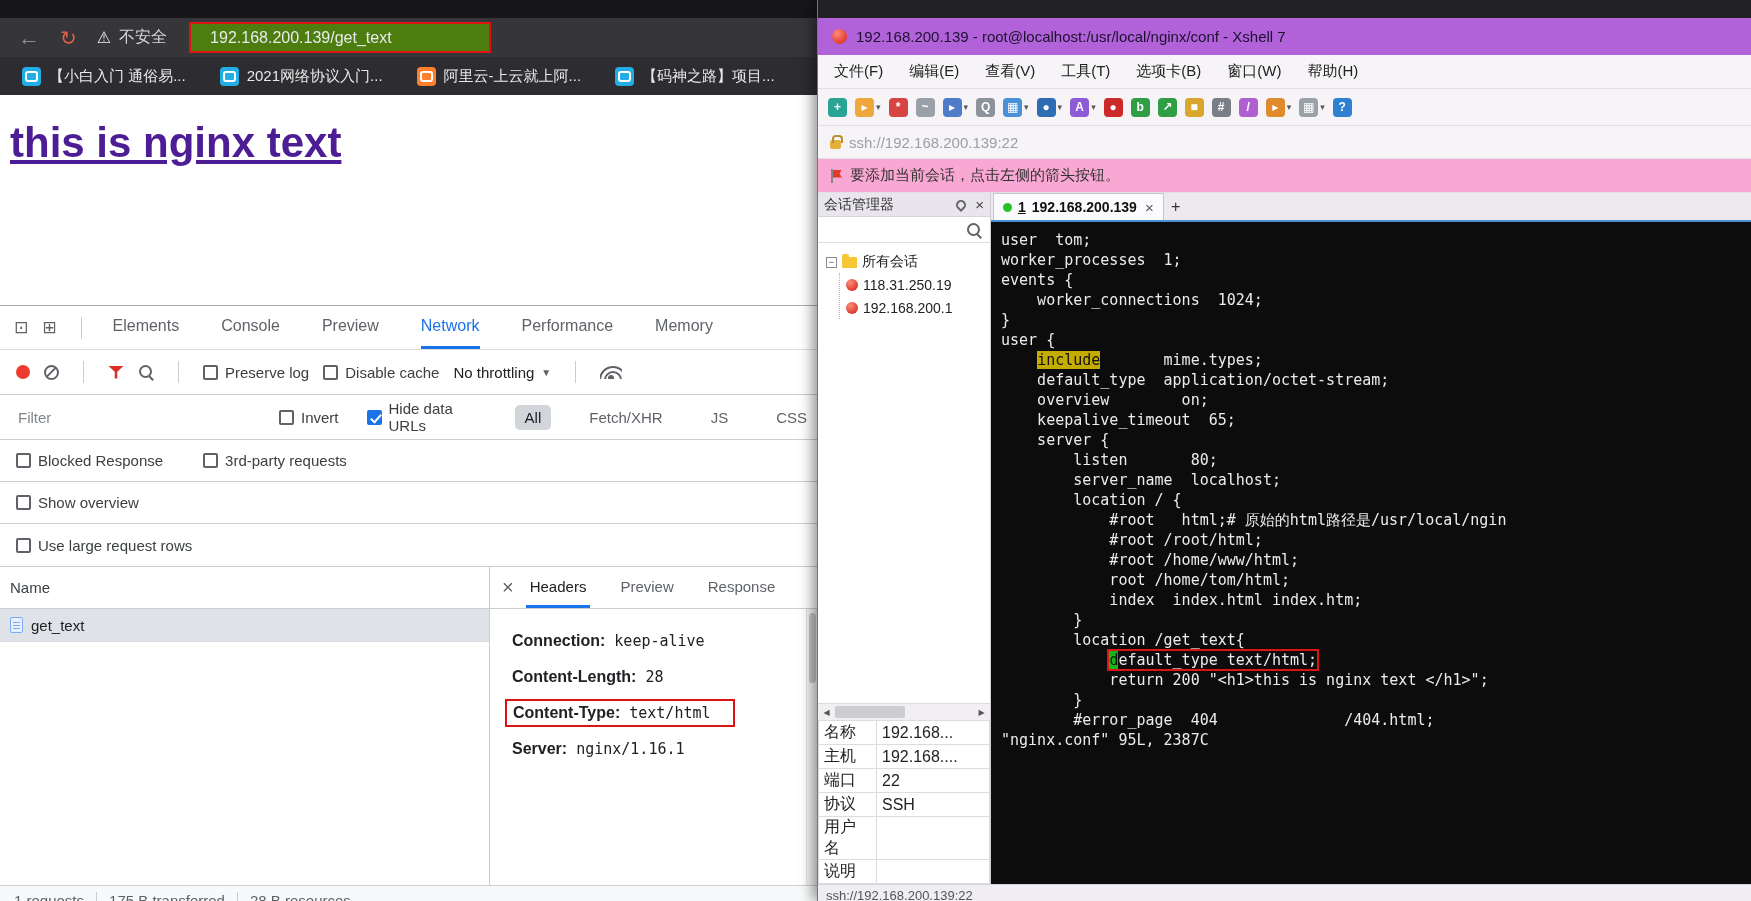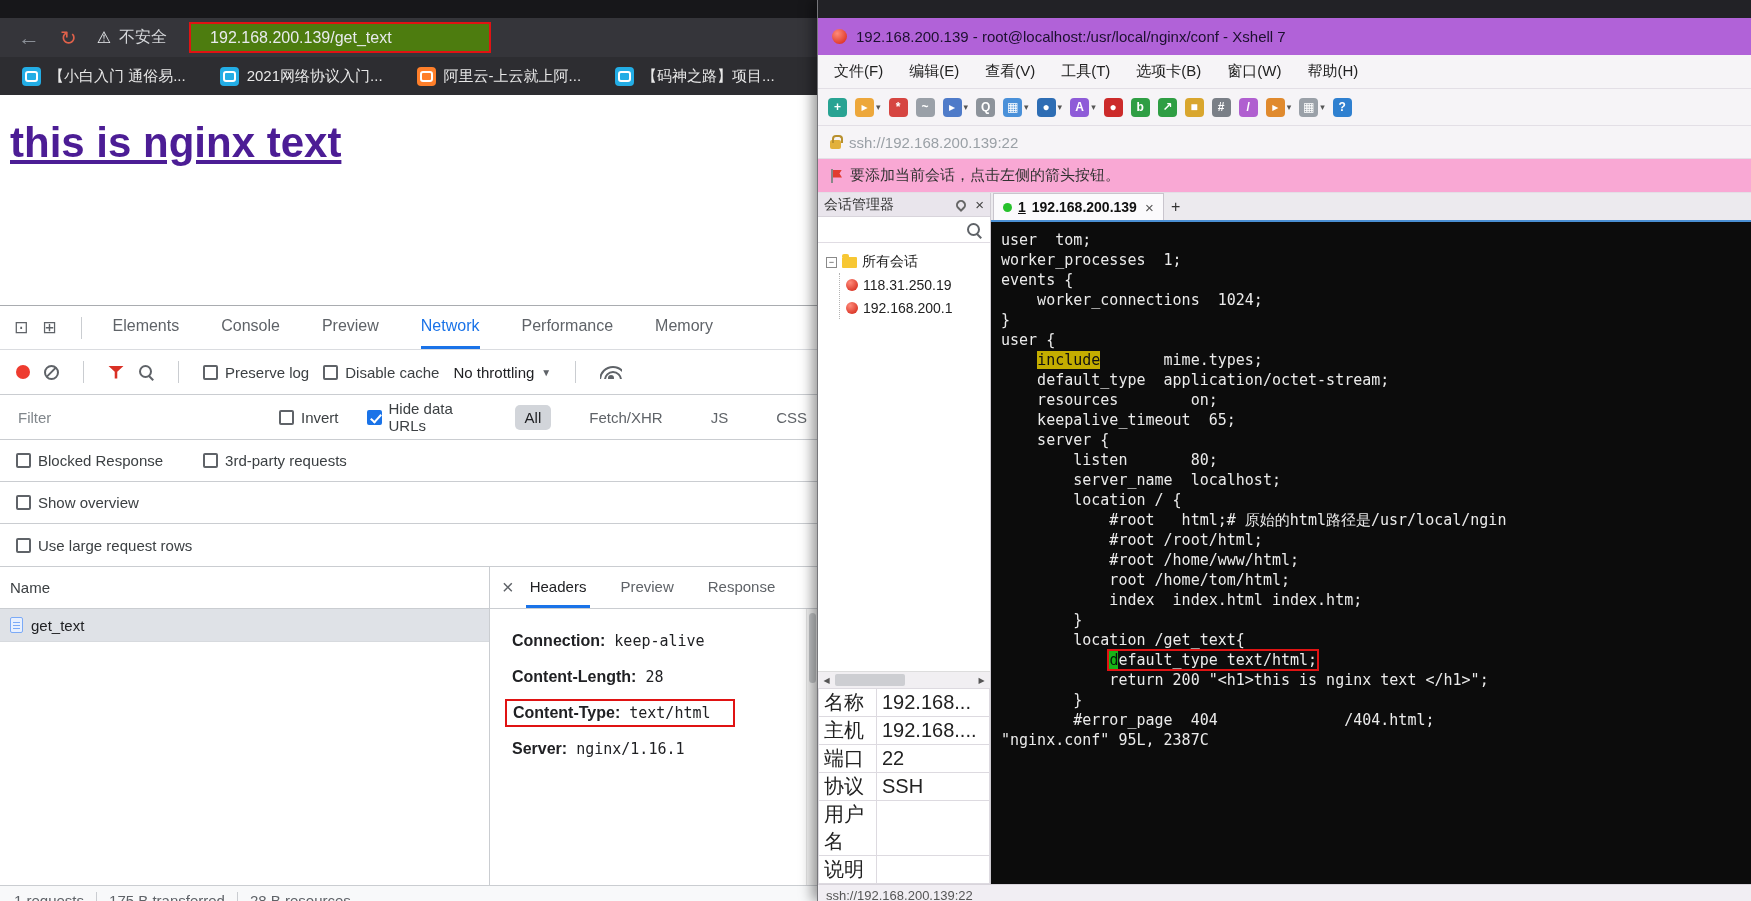--- a/index.html
+++ b/index.html
@@ -127,21 +127,21 @@
   .tbox{width:11px;height:11px;border:1px solid #8a8a8a;font-size:9px;line-height:9px;text-align:center;color:#444;background:#fff;flex:none;}
   .folder-ico{width:15px;height:11px;background:#f7c733;border-radius:1px;position:relative;flex:none;}
   .folder-ico::before{content:"";position:absolute;top:-3px;left:0;width:7px;height:3px;background:#f7c733;border-radius:2px 2px 0 0;}
   .tree-children{margin-left:13px;border-left:1px dotted #b5b5b5;margin-top:2px;}
   .tree-item{display:flex;align-items:center;gap:5px;height:23px;padding-left:6px;white-space:nowrap;overflow:hidden;}
   .ball-ico{width:12px;height:12px;border-radius:50%;background:radial-gradient(circle at 35% 30%,#ff8a7a,#cf1d0e);flex:none;}
   .sm-hscroll{height:17px;background:#f1eff2;border-top:1px solid #ddd;display:flex;align-items:center;}
   .scr-btn{width:17px;text-align:center;font-size:8px;color:#555;}
   .scr-track{flex:1;height:100%;position:relative;}
   .scr-thumb{position:absolute;left:0;top:2px;height:12px;width:70px;background:#cdced2;border-radius:2px;}
-  .sm-props{width:100%;border-collapse:collapse;font-size:20px;color:#222;}
+  .sm-props{width:100%;border-collapse:collapse;font-size:16px;color:#222;}
   .sm-props td{border:1px solid #dddae0;height:24px;padding:0 5px;background:#fff;}
   .sm-props td.p-label{width:58px;}
   .x-right{flex:1;display:flex;flex-direction:column;min-width:0;}
   .term-tabs{height:29px;background:#eceaee;display:flex;align-items:flex-end;padding-left:2px;border-bottom:2px solid #4a8fd4;}
   .term-tab{height:27px;background:#fbfafc;border:1px solid #c9c5cd;border-bottom:none;display:inline-flex;
     align-items:center;gap:6px;padding:0 9px;font-size:14px;color:#111;font-weight:bold;}
   .dot{width:9px;height:9px;border-radius:50%;background:#26c12b;flex:none;}
   .tab-num{text-decoration:underline;}
   .tab-close{font-weight:normal;color:#555;font-size:15px;margin-left:2px;}
   .new-tab{width:24px;height:27px;display:flex;align-items:center;justify-content:center;color:#333;font-size:16px;}
@@ -494,21 +494,21 @@
         <div class="terminal">
           <div class="term-content">
               <div class="term-line">user  tom;</div>
               <div class="term-line">worker_processes  1;</div>
               <div class="term-line">events {</div>
               <div class="term-line">    worker_connections  1024;</div>
               <div class="term-line">}</div>
               <div class="term-line">user {</div>
               <div class="term-line">    <span class="hl-search">include</span>       mime.types;</div>
               <div class="term-line">    default_type  application/octet-stream;</div>
-              <div class="term-line">    resources        on;</div>
+              <div class="term-line">    overview        on;</div>
               <div class="term-line">    keepalive_timeout  65;</div>
               <div class="term-line">    server {</div>
               <div class="term-line">        listen       80;</div>
               <div class="term-line">        server_name  localhost;</div>
               <div class="term-line">        location / {</div>
               <div class="term-line">            #root   html;# 原始的html路径是/usr/local/ngin</div>
               <div class="term-line">            #root /root/html;</div>
               <div class="term-line">            #root /home/www/html;</div>
               <div class="term-line">            root /home/tom/html;</div>
               <div class="term-line">            index  index.html index.htm;</div>

